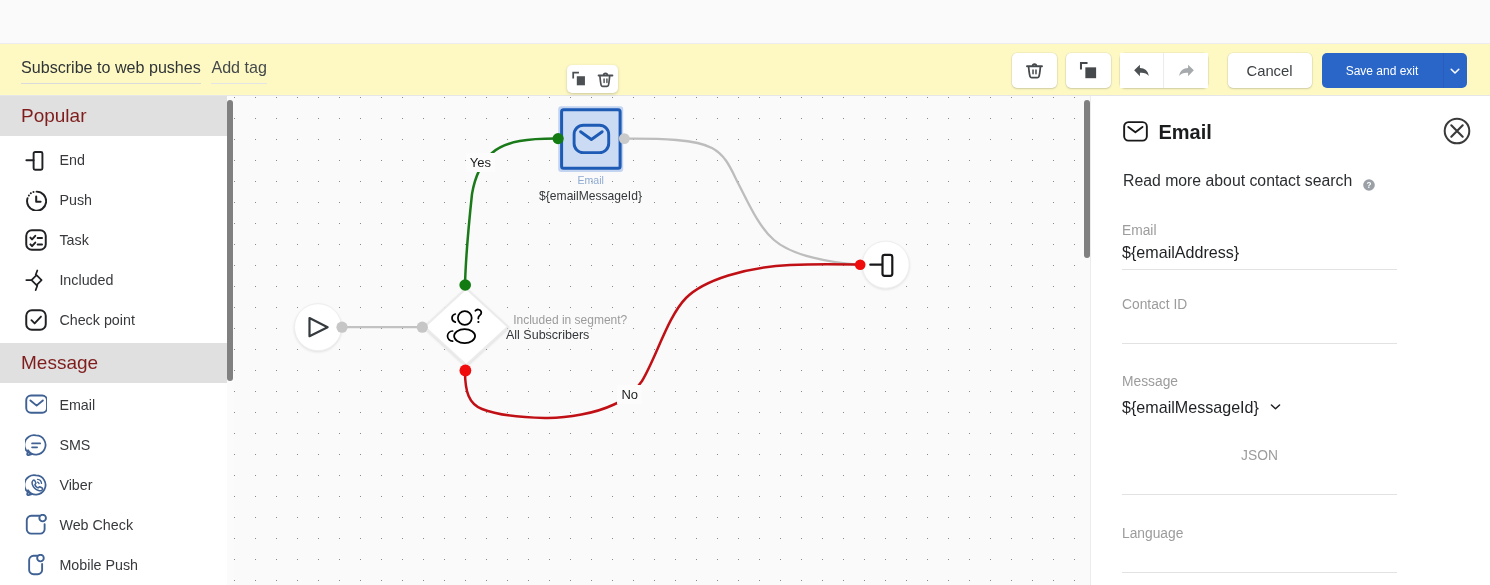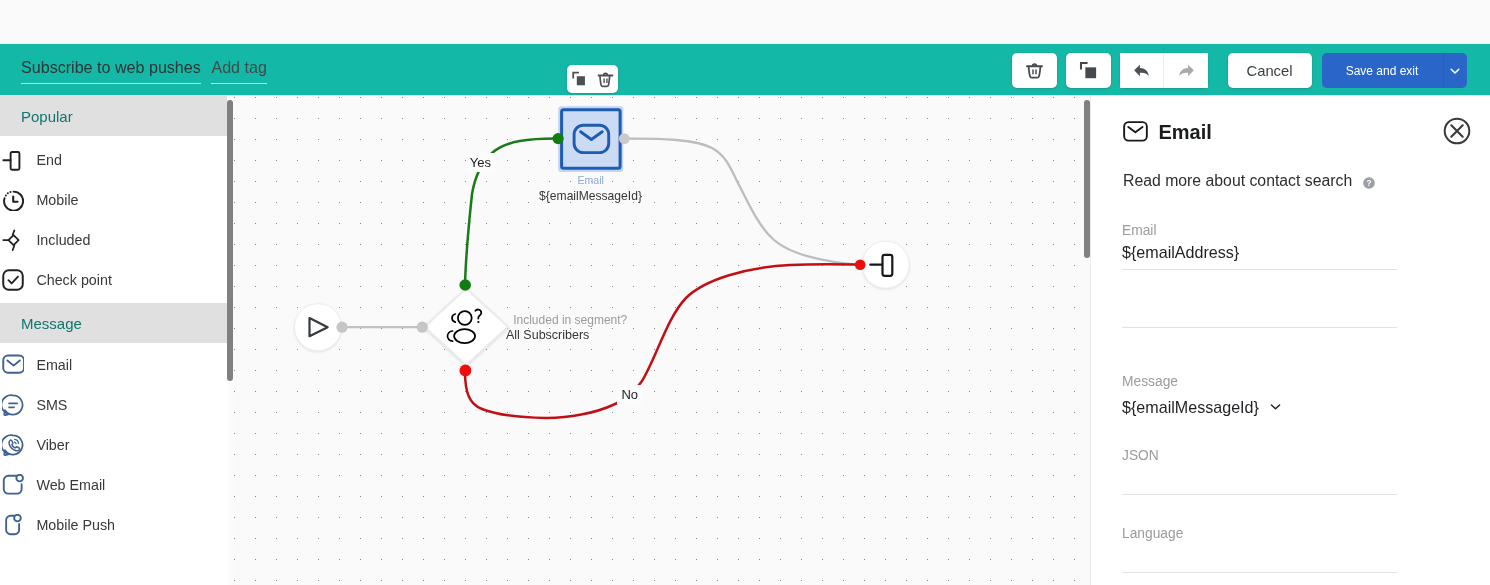--- a/index.html
+++ b/index.html
@@ -11,21 +11,21 @@
     background:#ffffff; color:#333;
     -webkit-font-smoothing: antialiased;
   }
   #app { position:relative; width:1490px; height:585px; }
 
   
   .topstrip { position:absolute; left:0; top:0; width:1490px; height:43px; background:#fafafa; }
 
   
   .header { position:absolute; left:0; top:43px; width:1490px; height:53px;
-            background:#14b8a6; border-top:1px solid #ededed; border-bottom:1px solid #e6e6e6; }
+            background:#fef9c3; border-top:1px solid #ededed; border-bottom:1px solid #e6e6e6; }
   .hdr-left { position:absolute; left:21px; top:13.5px; display:flex; align-items:flex-end; gap:10.6px; }
   .hdr-title { font-size:16.1px; color:#2f3437; border-bottom:1px solid #dadada; padding-bottom:7px; line-height:18px;}
   .hdr-addtag { font-size:16.1px; color:#44494c; border-bottom:1px solid #e4e4e4; padding-bottom:7px; line-height:18px;}
 
   .hdr-right { position:absolute; left:1012px; top:9px; display:flex; align-items:center; gap:0; height:35px; }
   .btn { background:#fff; border-radius:5px; height:35px;
          box-shadow:0 1px 2px rgba(60,64,67,.20), 0 0 0 0.6px rgba(60,64,67,.10);
          display:flex; align-items:center; justify-content:center; cursor:pointer; }
   .btn-icon { width:45px; }
   .grp { display:flex; background:#fff; border-radius:5px;
@@ -34,25 +34,25 @@
   .grp .btn:first-child { border-right:1px solid #ececec; }
   .btn-cancel { width:84px; font-size:14.8px; color:#3c4043; }
   .btn-save { background:#2a66c8; color:#fff; font-size:12px; box-shadow:none;
               width:121px; border-radius:5px 0 0 5px; }
   .btn-savearrow { background:#2a66c8; width:24.5px; border-left:1px solid #2a5cbd; box-shadow:none;
                    border-radius:0 5px 5px 0; }
 
   
   .sidebar { position:absolute; left:0; top:96px; width:227px; height:489px; background:#fff; overflow:hidden; }
   .sec-head { height:40px; background:#e0e0e0; display:flex; align-items:center; padding-left:21px;
-              font-size:15px; color:#0f766e; }
+              font-size:19px; color:#7f1d1d; }
   .sec-head.sec2 { margin-top:5px; }
   .sec-items { padding-top:2px; }
   .sec-items.items2 { padding-top:0.5px; }
-  .sec-item { height:40px; display:flex; align-items:center; padding-left:2px; gap:12.4px; cursor:pointer; }
+  .sec-item { height:40px; display:flex; align-items:center; padding-left:25px; gap:12.4px; cursor:pointer; }
   .sec-item .lbl { font-size:14.3px; color:#37393c; position:relative; top:1.5px; }
   .sb-scroll { position:absolute; left:227.1px; top:96px; width:6.9px; height:489px; background:#fbfbfb; }
   .sb-thumb { position:absolute; left:227.1px; top:100px; width:6.2px; height:281.3px; background:#808080; border-radius:4px; }
 
   
   .canvas { position:absolute; left:234px; top:96px; width:856px; height:489px;
             background-color:#fafafa;
             background-image: radial-gradient(circle, #8a8a8a 0.8px, transparent 1px);
             background-size:21px 21px;
             background-position: 11px 12px;
@@ -70,21 +70,21 @@
   .float-tb { position:absolute; left:567.2px; top:64.9px; width:50.6px; height:27.9px; background:#fff;
               border-radius:5px; box-shadow:0 1px 3px rgba(60,64,67,.28); display:flex;
               align-items:center; justify-content:center; gap:9.6px; z-index:5; }
 
   
   .panel { position:absolute; left:1090px; top:96px; width:400px; height:489px; background:#fff;
            border-left:1px solid #ececec; }
   .pnl-title { position:absolute; left:31.9px; top:24.5px; display:flex; align-items:center; gap:9.5px; height:22px; }
   .pnl-title .t { font-size:20px; font-weight:bold; color:#1a1c1e; line-height:20px; }
   .pnl-close { position:absolute; left:352px; top:20.8px; cursor:pointer; }
-  .pnl-readmore { position:absolute; left:32px; top:76px; display:flex; align-items:flex-start; gap:10px;
+  .pnl-readmore { position:absolute; left:32px; top:76px; display:flex; align-items:center; gap:10px;
                   font-size:15.8px; color:#2b2e31; }
   .field { position:absolute; left:31px; width:275px; }
   .field .lab { font-size:13.8px; color:#9c9c9c; line-height:16px; }
   .field .val { font-size:16.1px; color:#1f2124; margin-top:4px; line-height:18px; }
   .field .val.sel { display:flex; align-items:center; gap:9px; }
   .field .line { border-bottom:1px solid #e2e2e2; margin-top:7.5px; }
 </style>
 </head>
 <body>
 
@@ -152,21 +152,32 @@
           <span class="lbl">End</span>
         </div>
         <div class="sec-item">
           <span style="width: 22px; height: 22px; display: flex; align-items: center; justify-content: center; flex: 0 0 22px; position: relative; top: 1.5px;">
             <svg width="22" height="22" viewBox="0.6 -0.5 22.6 22.6">
               <path d="M12.5 2.2a9.8 9.8 0 1 1-9.3 6.8" stroke="#202124" stroke-width="2" fill="none" stroke-linecap="round"></path>
               <path d="M4.6 6.1l.01 0M6.6 3.9l.01 0M9.3 2.6l.01 0" stroke="#202124" stroke-width="2.1" stroke-linecap="round"></path>
               <path d="M12.1 7.3v5.2h4.5" stroke="#202124" stroke-width="2.1" fill="none" stroke-linecap="round" stroke-linejoin="round"></path>
             </svg>
           </span>
-          <span class="lbl">Mobile</span>
+          <span class="lbl">Push</span>
+        </div>
+        <div class="sec-item">
+          <span style="width: 22px; height: 22px; display: flex; align-items: center; justify-content: center; flex: 0 0 22px; position: relative; top: 1.5px;">
+            <svg width="22" height="22" viewBox="1.4 1.3 21.2 21.2">
+              <rect x="2.6" y="2.5" width="18.8" height="18.8" rx="5.4" stroke="#202124" stroke-width="1.9" fill="none"></rect>
+              <path d="M6.6 9.6l1.6 1.7 3.1-3.4" stroke="#202124" stroke-width="1.9" fill="none" stroke-linecap="round" stroke-linejoin="round"></path>
+              <path d="M6.6 16.1l1.6 1.7 3.1-3.4" stroke="#202124" stroke-width="1.9" fill="none" stroke-linecap="round" stroke-linejoin="round"></path>
+              <path d="M13.6 10h4.2M13.6 16.3h4.2" stroke="#202124" stroke-width="1.9" stroke-linecap="round"></path>
+            </svg>
+          </span>
+          <span class="lbl">Task</span>
         </div>
         <div class="sec-item">
           <span style="width: 22px; height: 22px; display: flex; align-items: center; justify-content: center; flex: 0 0 22px; position: relative; top: 1.5px;">
             <svg width="22" height="22" viewBox="0 0 24 24">
               <path d="M12.6 6.6 18.1 12.1 12.6 17.6 7.1 12.1z" stroke="#202124" stroke-width="1.9" fill="none" stroke-linejoin="round"></path>
               <path d="M13.4 1.6 11.7 6.2M13.4 18.2 11.7 23" stroke="#202124" stroke-width="1.9" stroke-linecap="round"></path>
               <path d="M1.4 12.1H6.6" stroke="#202124" stroke-width="1.9" stroke-linecap="round"></path>
             </svg>
           </span>
           <span class="lbl">Included</span>
@@ -212,21 +223,21 @@
           </span>
           <span class="lbl">Viber</span>
         </div>
         <div class="sec-item">
           <span style="width: 22px; height: 22px; display: flex; align-items: center; justify-content: center; flex: 0 0 22px; position: relative; top: 1.5px;">
             <svg width="22" height="22" viewBox="1.4 1.4 21.2 21.2">
               <path d="M15.4 3.1H7.4A4.3 4.3 0 0 0 3.1 7.4v8.6a4.3 4.3 0 0 0 4.3 4.3h8.6a4.3 4.3 0 0 0 4.3-4.3v-4.9" stroke="#3f6194" stroke-width="1.8" fill="none" stroke-linecap="round"></path>
               <circle cx="18.4" cy="5.3" r="3.2" stroke="#3f6194" stroke-width="1.8" fill="none"></circle>
             </svg>
           </span>
-          <span class="lbl">Web Email</span>
+          <span class="lbl">Web Check</span>
         </div>
         <div class="sec-item">
           <span style="width: 22px; height: 22px; display: flex; align-items: center; justify-content: center; flex: 0 0 22px; position: relative; top: 1.5px;">
             <svg width="22" height="22" viewBox="1.4 1.4 21.2 21.2">
               <path d="M13.4 3.1H9.6A4.2 4.2 0 0 0 5.4 7.3v9.4a4.2 4.2 0 0 0 4.2 4.2h4.1a4.2 4.2 0 0 0 4.2-4.2v-5.7" stroke="#3f6194" stroke-width="1.8" fill="none" stroke-linecap="round"></path>
               <circle cx="16.3" cy="5.3" r="3.2" stroke="#3f6194" stroke-width="1.8" fill="none"></circle>
             </svg>
           </span>
           <span class="lbl">Mobile Push</span>
         </div>
@@ -337,33 +348,34 @@
         <text x="12" y="16.6" text-anchor="middle" font-size="14" font-weight="bold" fill="#fff" font-family="Liberation Sans, sans-serif">?</text>
       </svg>
     </div>
     <div id="panel-fields">
         <div class="field" style="top: 127px;">
           <div class="lab">Email</div>
           <div class="val">${emailAddress}</div>
           <div class="line"></div>
         </div>
         <div class="field" style="top: 201.3px;">
+          <div class="lab">Contact ID</div>
           <div class="val">&nbsp;</div>
           <div class="line"></div>
         </div>
         <div class="field" style="top: 278.1px;">
           <div class="lab">Message</div>
           <div class="val sel" style="margin-top:7.5px">
             <span>${emailMessageId}</span>
             <svg width="15" height="15" viewBox="0 0 24 24">
               <path d="M5.5 9.5l6.5 6 6.5-6" stroke="#202124" stroke-width="2.4" fill="none" stroke-linecap="round" stroke-linejoin="round"></path>
             </svg>
           </div>
         </div>
-        <div class="field" style="top: 352.4px;">
+        <div class="field" style="top: 352.4px; text-align: center;">
           <div class="lab">JSON</div>
           <div class="val">&nbsp;</div>
           <div class="line"></div>
         </div>
         <div class="field" style="top: 430.3px;">
           <div class="lab">Language</div>
           <div class="val">&nbsp;</div>
           <div class="line"></div>
         </div>
       </div>

